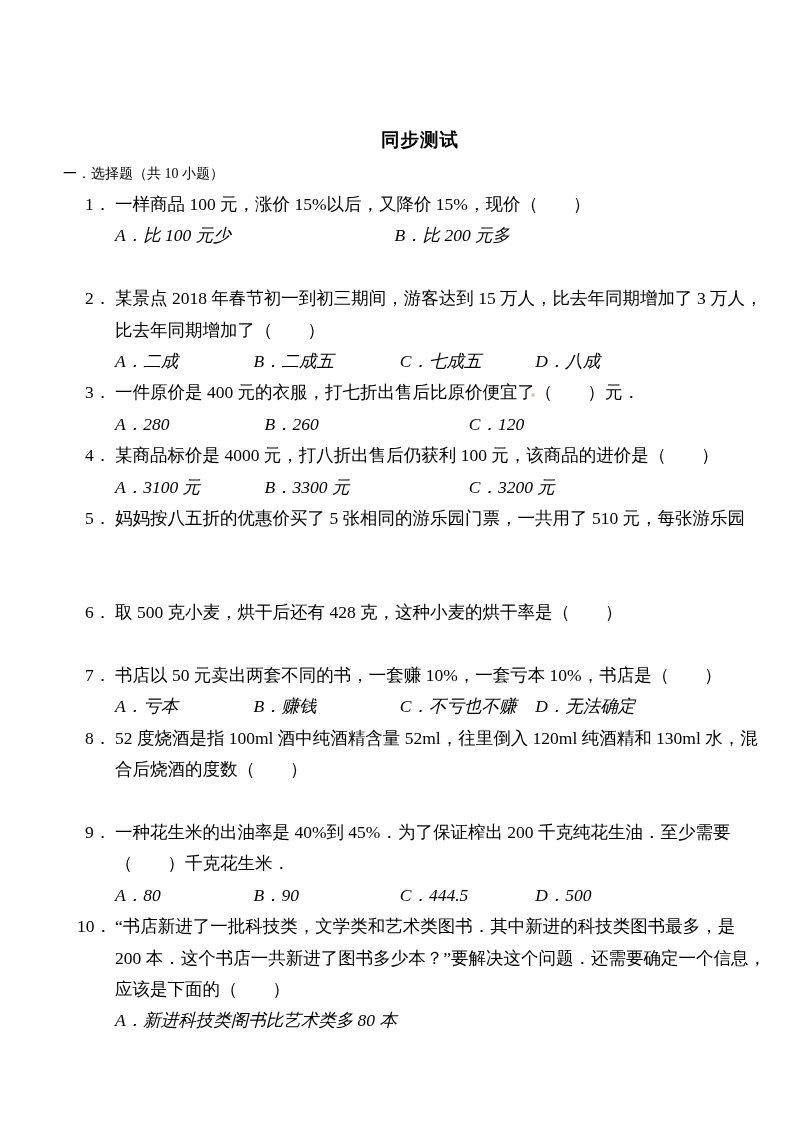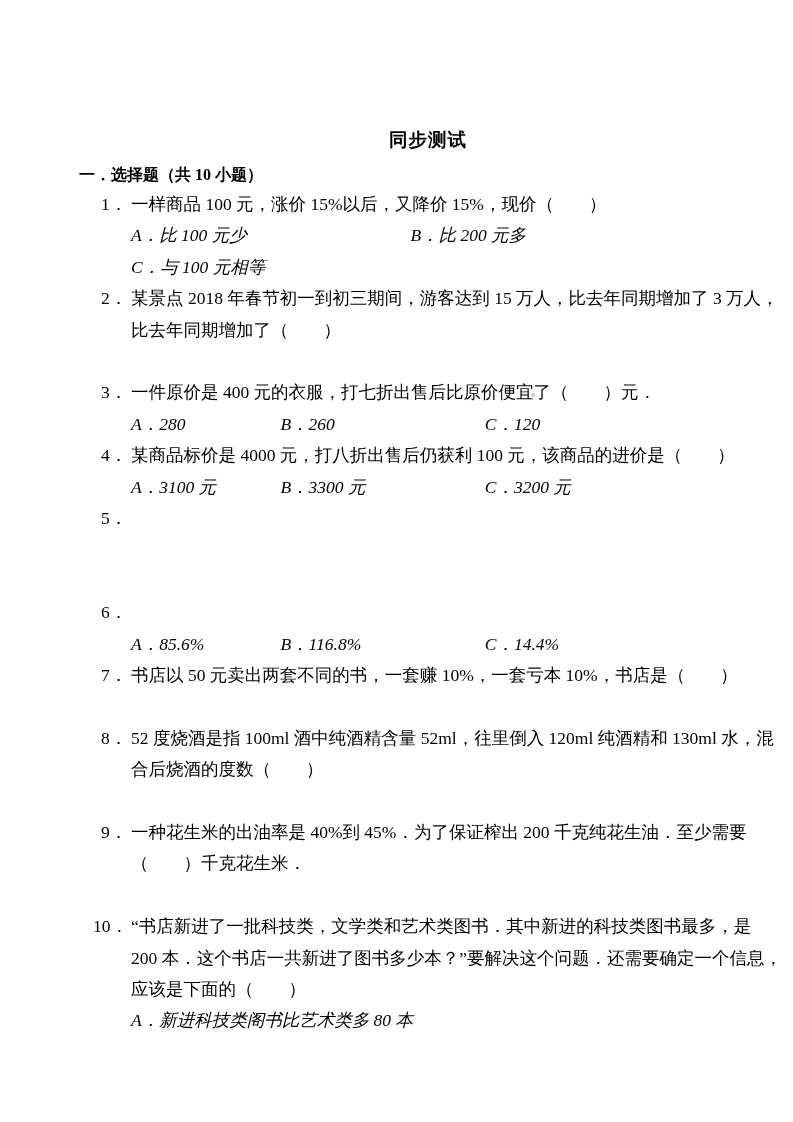--- a/index.html
+++ b/index.html
@@ -10,31 +10,30 @@
     color:#000000;
     font-family:"Liberation Serif","DejaVu Serif",serif;
     font-size:17.5px;
     overflow:hidden;
   }
   .abs-line {
     position:absolute;
     left:63px; right:16px;
     line-height:1.25;
     white-space:nowrap;
-    margin-left:16px;
   }
   .doc-title {
     text-align:center;
     font-weight:bold;
     font-size:18.5px;
     letter-spacing:1px;
   }
   .section-heading {
-    font-weight:bold;
-    font-size:16px;
+    font-weight:normal;
+    font-size:14px;
   }
   .qline  { padding-left:52px; }
   .q-num  { position:absolute; left:22px; }
   .q-num-wide { position:absolute; left:14px; }
   .cont   { padding-left:52px; }
   .opts   { padding-left:52px; }
   .opt    { display:inline-block;font-style:italic; }
   .w2a { width:275px; }
   .w3a { width:145px; }  .w3b { width:200px; }
   .w4a { width:134px; }  .w4b { width:142px; }  .w4c { width:131px; }
@@ -55,29 +54,32 @@
   <div class="abs-line section-heading" style="top:165px">一．选择题（共 10 小题）</div>
 
   <div class="abs-line qline" style="top:194px">
     <span class="q-num">1．</span>
     <span>一样商品 100 元，涨价 15%以后，又降价 15%，现价（　　）</span>
   </div>
   <div class="abs-line opts" style="top:225px">
     <span class="opt w2a">A．比 100 元少</span>
     <span class="opt">B．比 200 元多</span>
   </div>
-  <div class="abs-line opts" style="top:257px">
-    <span class="opt">C．与 100 元相等</span>
-  </div>
 
   <div class="abs-line qline" style="top:288px">
     <span class="q-num">2．</span>
     <span>某景点 2018 年春节初一到初三期间，游客达到 15 万人，比去年同期增加了 3 万人，</span>
   </div>
   <div class="abs-line cont" style="top:320px">比去年同期增加了（　　）</div>
+  <div class="abs-line opts" style="top:351px">
+    <span class="opt w4a">A．二成</span>
+    <span class="opt w4b">B．二成五</span>
+    <span class="opt w4c">C．七成五</span>
+    <span class="opt">D．八成</span>
+  </div>
 
   <div class="abs-line qline" style="top:382px">
     <span class="q-num">3．</span>
     <span>一件原价是 400 元的衣服，打七折出售后比原价便宜了（　　）元．</span>
   </div>
   <div class="artifact-dot" style="left:531px; top:393px; background:#cdbd84;"></div>
   <div class="abs-line opts" style="top:414px">
     <span class="opt w3a">A．280</span>
     <span class="opt w3b">B．260</span>
     <span class="opt">C．120</span>
@@ -88,47 +90,56 @@
     <span>某商品标价是 4000 元，打八折出售后仍获利 100 元，该商品的进价是（　　）</span>
   </div>
   <div class="abs-line opts" style="top:477px">
     <span class="opt w3a">A．3100 元</span>
     <span class="opt w3b">B．3300 元</span>
     <span class="opt">C．3200 元</span>
   </div>
 
   <div class="abs-line qline" style="top:508px">
     <span class="q-num">5．</span>
+    <span>妈妈按八五折的优惠价买了 5 张相同的游乐园门票，一共用了 510 元，每张游乐园</span>
   </div>
 
   <div class="abs-line qline" style="top:602px">
     <span class="q-num">6．</span>
-  </div>
-  <div class="abs-line opts" style="top:634px">
-    <span class="opt w3a">A．85.6%</span>
-    <span class="opt w3b">B．116.8%</span>
-    <span class="opt">C．14.4%</span>
+    <span>取 500 克小麦，烘干后还有 428 克，这种小麦的烘干率是（　　）</span>
   </div>
 
   <div class="abs-line qline" style="top:665px">
     <span class="q-num">7．</span>
     <span>书店以 50 元卖出两套不同的书，一套赚 10%，一套亏本 10%，书店是（　　）</span>
+  </div>
+  <div class="abs-line opts" style="top:696px">
+    <span class="opt w4a">A．亏本</span>
+    <span class="opt w4b">B．赚钱</span>
+    <span class="opt w4c">C．不亏也不赚</span>
+    <span class="opt">D．无法确定</span>
   </div>
 
   <div class="abs-line qline" style="top:728px">
     <span class="q-num">8．</span>
     <span>52 度烧酒是指 100ml 酒中纯酒精含量 52ml，往里倒入 120ml 纯酒精和 130ml 水，混</span>
   </div>
   <div class="abs-line cont" style="top:759px">合后烧酒的度数（　　）</div>
 
   <div class="abs-line qline" style="top:822px">
     <span class="q-num">9．</span>
     <span>一种花生米的出油率是 40%到 45%．为了保证榨出 200 千克纯花生油．至少需要</span>
   </div>
   <div class="abs-line cont" style="top:853px">（　　）千克花生米．</div>
+  <div class="abs-line opts" style="top:885px">
+    <span class="opt w4a">A．80</span>
+    <span class="opt w4b">B．90</span>
+    <span class="opt w4c">C．444.5</span>
+    <span class="opt">D．500</span>
+  </div>
 
   <div class="abs-line qline" style="top:916px">
     <span class="q-num-wide">10．</span>
     <span>“书店新进了一批科技类，文学类和艺术类图书．其中新进的科技类图书最多，是</span>
   </div>
   <div class="abs-line cont" style="top:948px">200 本．这个书店一共新进了图书多少本？”要解决这个问题．还需要确定一个信息，</div>
   <div class="abs-line cont" style="top:979px">应该是下面的（　　）</div>
   <div class="abs-line opts" style="top:1010px">
     <span class="opt">A．新进科技类阁书比艺术类多 80 本</span>
   </div>

